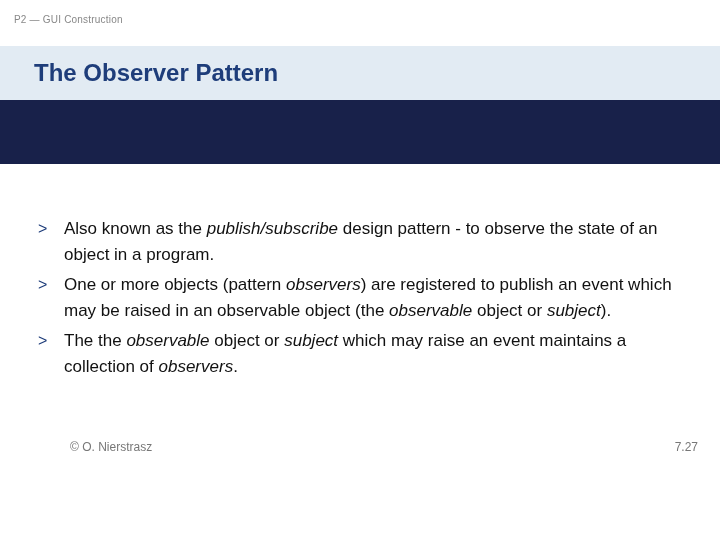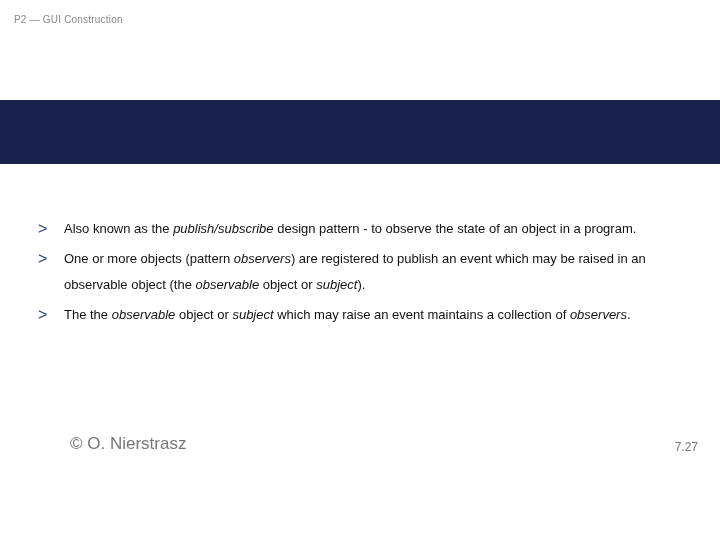--- a/index.html
+++ b/index.html
@@ -55,48 +55,51 @@
   }
   .bullet-marker {
     color: #1e3d7a;
     font-size: 16px;
     width: 30px;
     flex-shrink: 0;
     line-height: 26px;
     padding-left: 4px;
   }
   .bullet-text {
-    font-size: 13px;
+    font-size: 17px;
     color: #111;
     line-height: 26px;
   }
   .bullet-text .ital { font-style: italic; }
   .footer-left {
     position: absolute;
     bottom: 18px;
     left: 70px;
-    font-size: 17px;
+    font-size: 12px;
     color: #777;
   }
   .footer-right {
     position: absolute;
     bottom: 18px;
     right: 22px;
     font-size: 12px;
     color: #777;
     margin-top: 32px;
   }
 </style>
 </head>
 <body>
 
 <div class="slide">
 
   <div class="breadcrumb">P2 — GUI Construction</div>
 
+  <div class="title-band">
+    <div class="title-text">The Observer Pattern</div>
+  </div>
 
   <div class="navy-band"></div>
 
   <div class="body">
 
     <div class="bullet-row">
       <div class="bullet-marker">&gt;</div>
       <div class="bullet-text"><span>Also known as the </span><span class="ital">publish/subscribe</span><span> design pattern - to observe the state of an object in a program.</span></div>
     </div>
 

